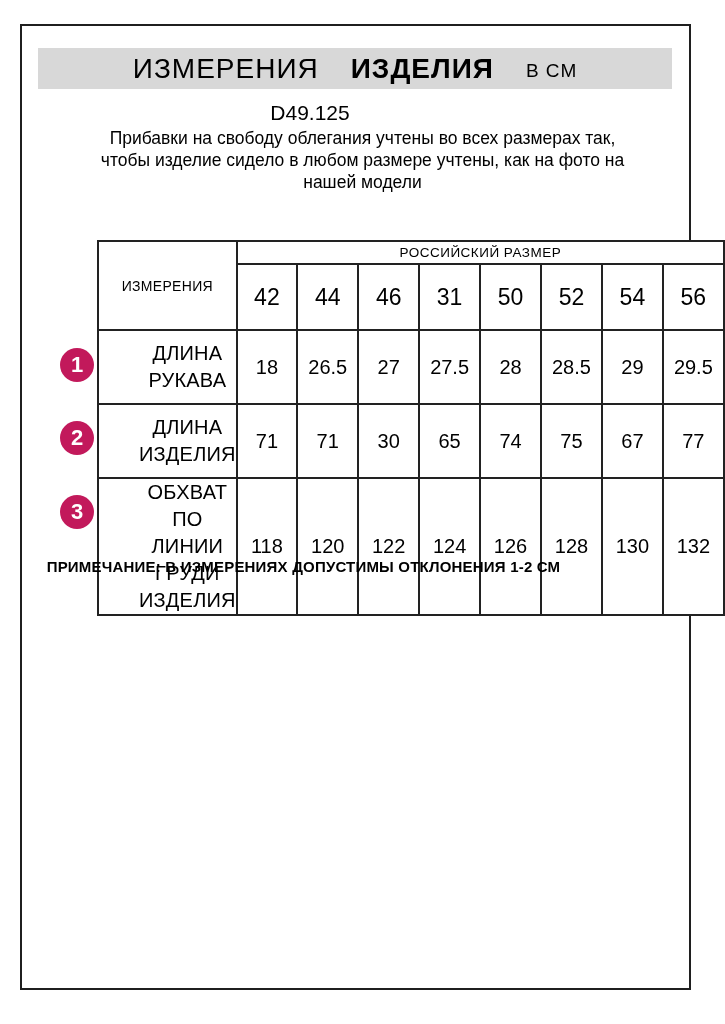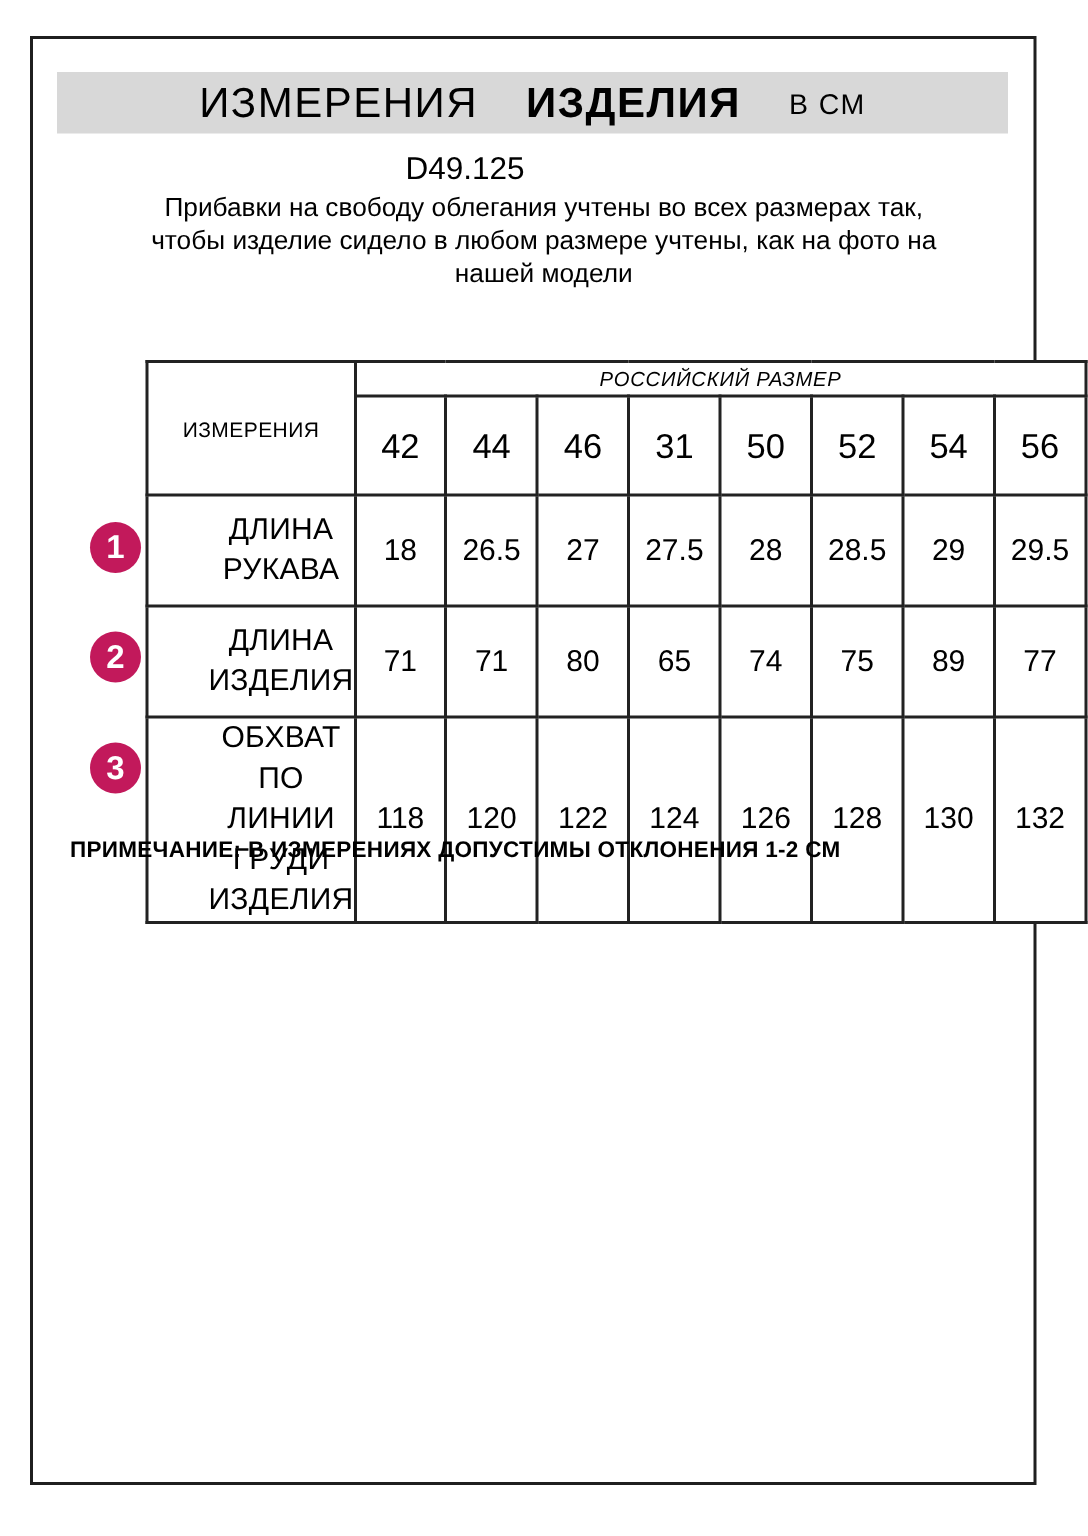--- a/index.html
+++ b/index.html
@@ -15,21 +15,21 @@
   .model-code { position: absolute; left: 0; top: 101px; width: 620px;
     text-align: center; font-size: 21px; }
   .description { position: absolute; left: 85px; top: 127px; width: 555px;
     text-align: center; font-size: 17.5px; line-height: 1.27; }
   .size-table { position: absolute; left: 97px; top: 240px; border-collapse: collapse; }
   .size-table td, .size-table th { border: 2px solid #222; background: #fff;
     text-align: center; vertical-align: middle; font-weight: normal; }
   .col-label { width: 103px; }
   .col-size { width: 64px; }
   .cell-corner { font-size: 14px; letter-spacing: 0.3px; }
-  .cell-group { height: 23px; font-size: 13.5px; letter-spacing: 0.5px; font-style: italic; }
+  .cell-group { height: 23px; font-size: 13.5px; letter-spacing: 0.5px; }
   .cell-size { height: 66px; font-size: 23px; font-weight: bold; }
   .row-data td { height: 74px; font-size: 20px; }
   .row-data-3 td { height: 76px; }
   .cell-rowlabel { font-size: 12.5px; line-height: 1.35; white-space: pre-line; letter-spacing: 0.2px; padding-left: 40px; }
   .marker { position: absolute; left: 60px; width: 34px; height: 34px; border-radius: 50%;
     background: #c2195b; color: #fff; font-size: 22px; font-weight: bold;
     display: flex; align-items: center; justify-content: center; }
   .marker-1 { top: 348px; }
   .marker-2 { top: 421px; }
   .marker-3 { top: 495px; }
@@ -76,25 +76,25 @@
     <td>28</td>
     <td>28.5</td>
     <td>29</td>
     <td>29.5</td>
   </tr>
   <tr class="row-data">
     <td class="cell-rowlabel">ДЛИНА
 ИЗДЕЛИЯ</td>
     <td>71</td>
     <td>71</td>
-    <td>80</td>
+    <td>30</td>
     <td>65</td>
     <td>74</td>
     <td>75</td>
-    <td>89</td>
+    <td>67</td>
     <td>77</td>
   </tr>
   <tr class="row-data row-data-3">
     <td class="cell-rowlabel">ОБХВАТ ПО
 ЛИНИИ ГРУДИ
 ИЗДЕЛИЯ</td>
     <td>118</td>
     <td>120</td>
     <td>122</td>
     <td>124</td>

